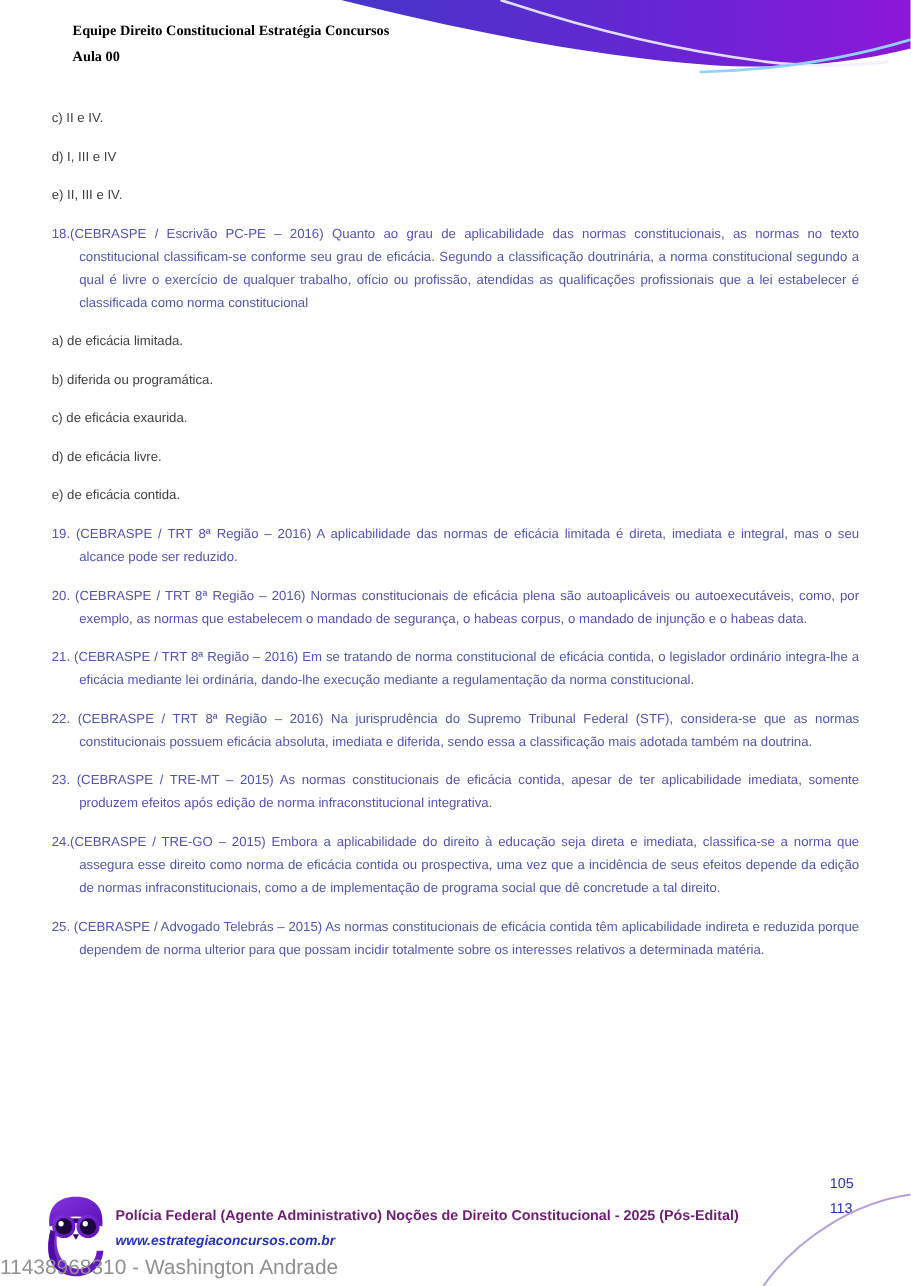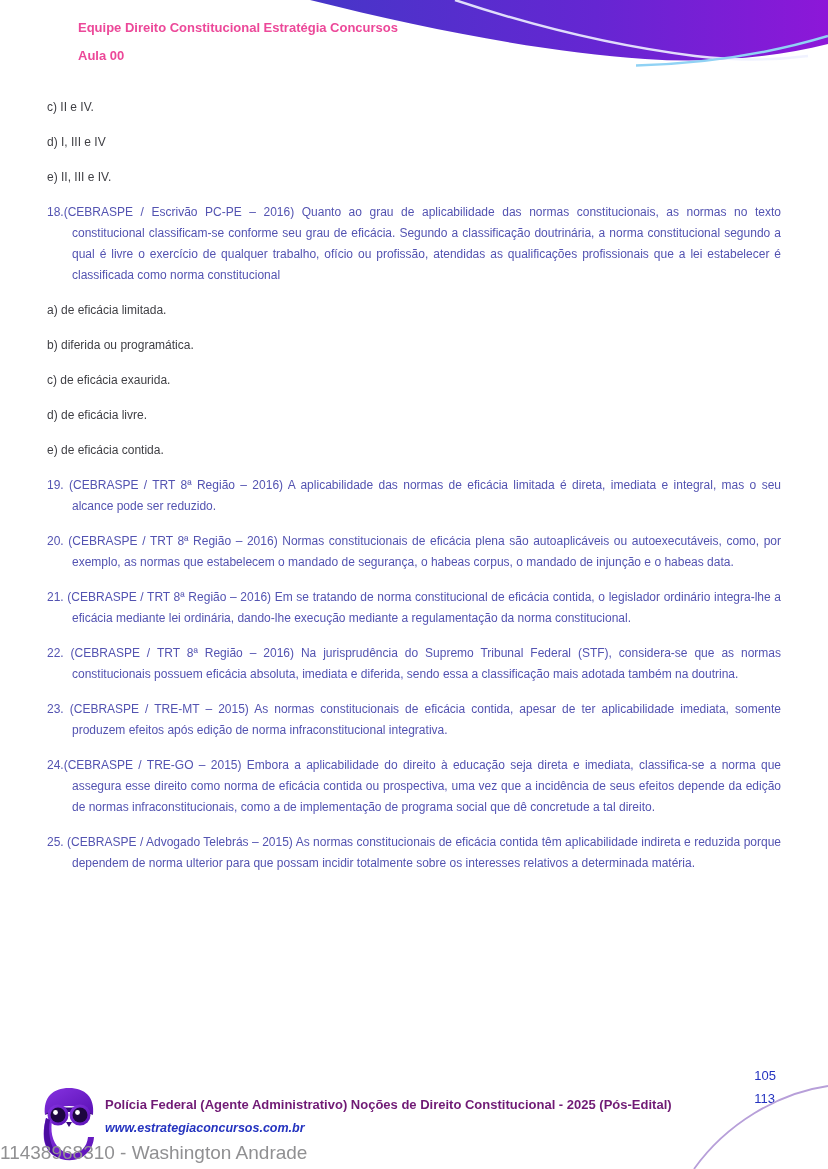--- a/index.html
+++ b/index.html
@@ -4,22 +4,22 @@
 <style>
   html,body{margin:0;padding:0;background:#ffffff;}
   .page{
     position:relative;
     width:828px;height:1169px;
     background:#ffffff;
     overflow:hidden;
     font-family:"Liberation Sans","DejaVu Sans",sans-serif;
   }
   .wave-svg{position:absolute;top:0;left:0;width:828px;height:80px;display:block;}
-  .header-text{position:absolute;left:78px;top:20px;color:#ec4899;font-size:13px;font-weight:bold;}
-  .header-text .h-line2{margin-top:13px;}
+  .header-text{position:absolute;left:66px;top:20px;color:#000000;font-size:13px;font-weight:bold;font-family:Liberation Serif, serif;}
+  .header-text .h-line2{margin-top:7px;}
   .content{position:absolute;left:47px;top:97px;width:734px;font-size:12px;line-height:21px;}
   .content p{margin:0 0 14px 0;}
   .opt{color:#3f3f44;text-align:left;}
   .q{color:#5353b1;text-align:justify;padding-left:25px;text-indent:-25px;}
   .owl-svg{position:absolute;left:37px;top:1085px;width:64px;height:76px;display:block;}
   .footer-title{position:absolute;left:105px;top:1097px;color:#701a75;font-size:13px;font-weight:bold;}
   .footer-site{position:absolute;left:105px;top:1121px;color:#2433bf;font-size:12.5px;font-weight:bold;font-style:italic;text-decoration:none;}
   .footer-pages{position:absolute;right:52px;top:1064px;color:#2433bf;font-size:13px;line-height:23px;text-align:left;}
   .footer-watermark{position:absolute;left:0;right:0;top:1142px;text-align:left;color:#909092;font-size:19px;}
   .footer-curve-svg{position:absolute;right:0;top:1082px;width:148px;height:87px;display:block;}

